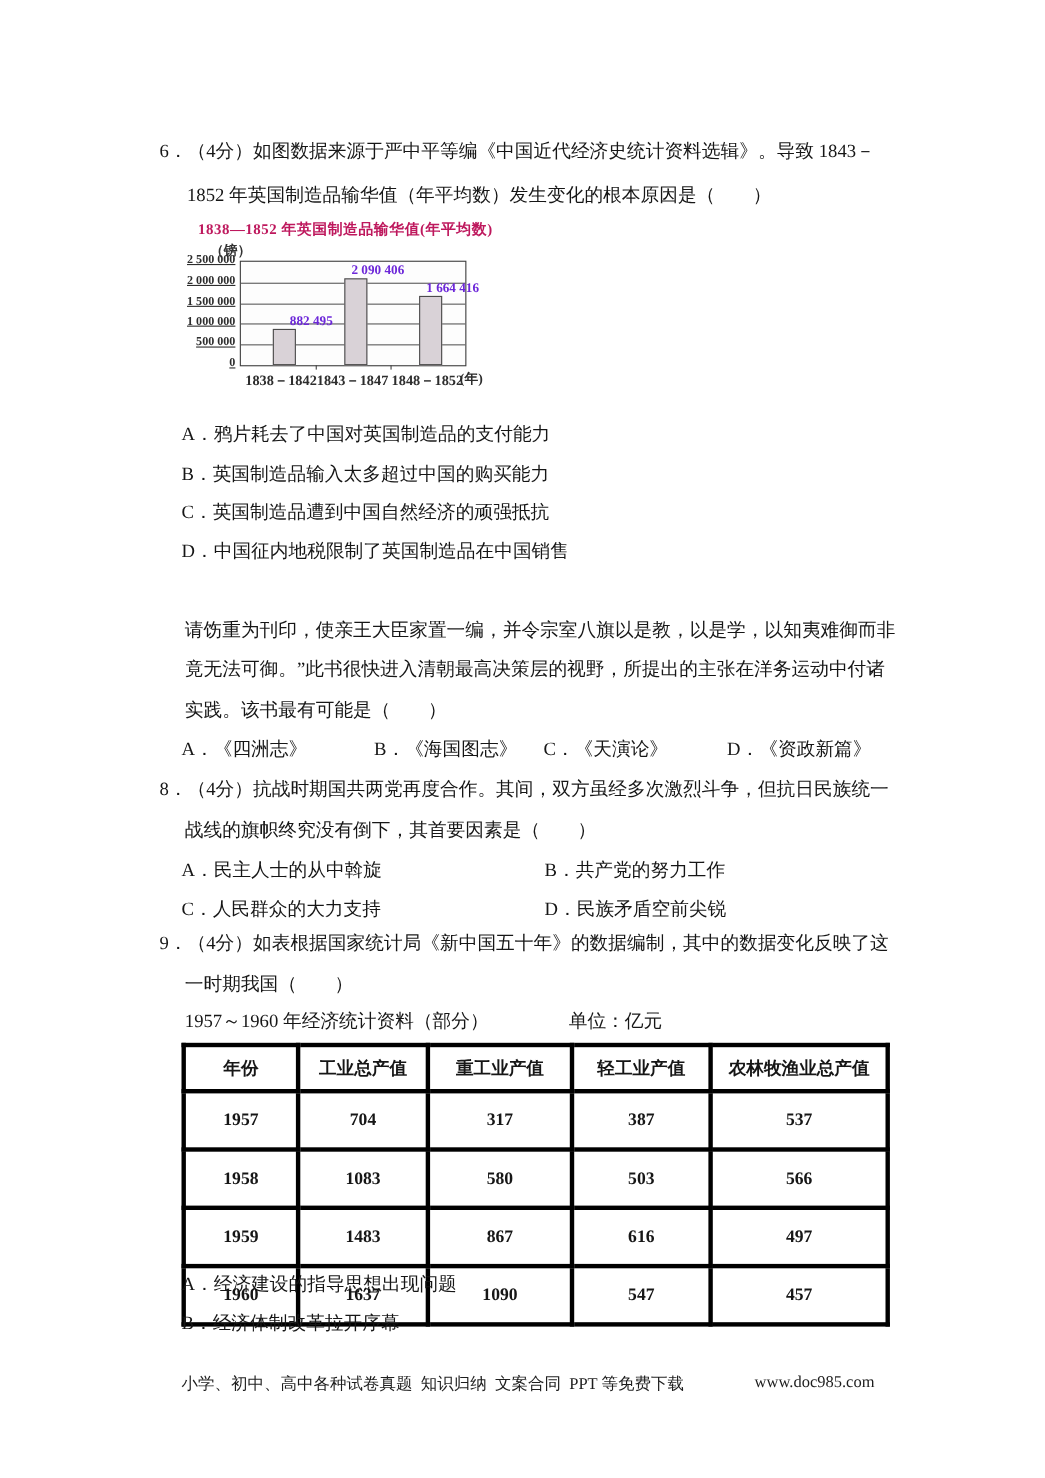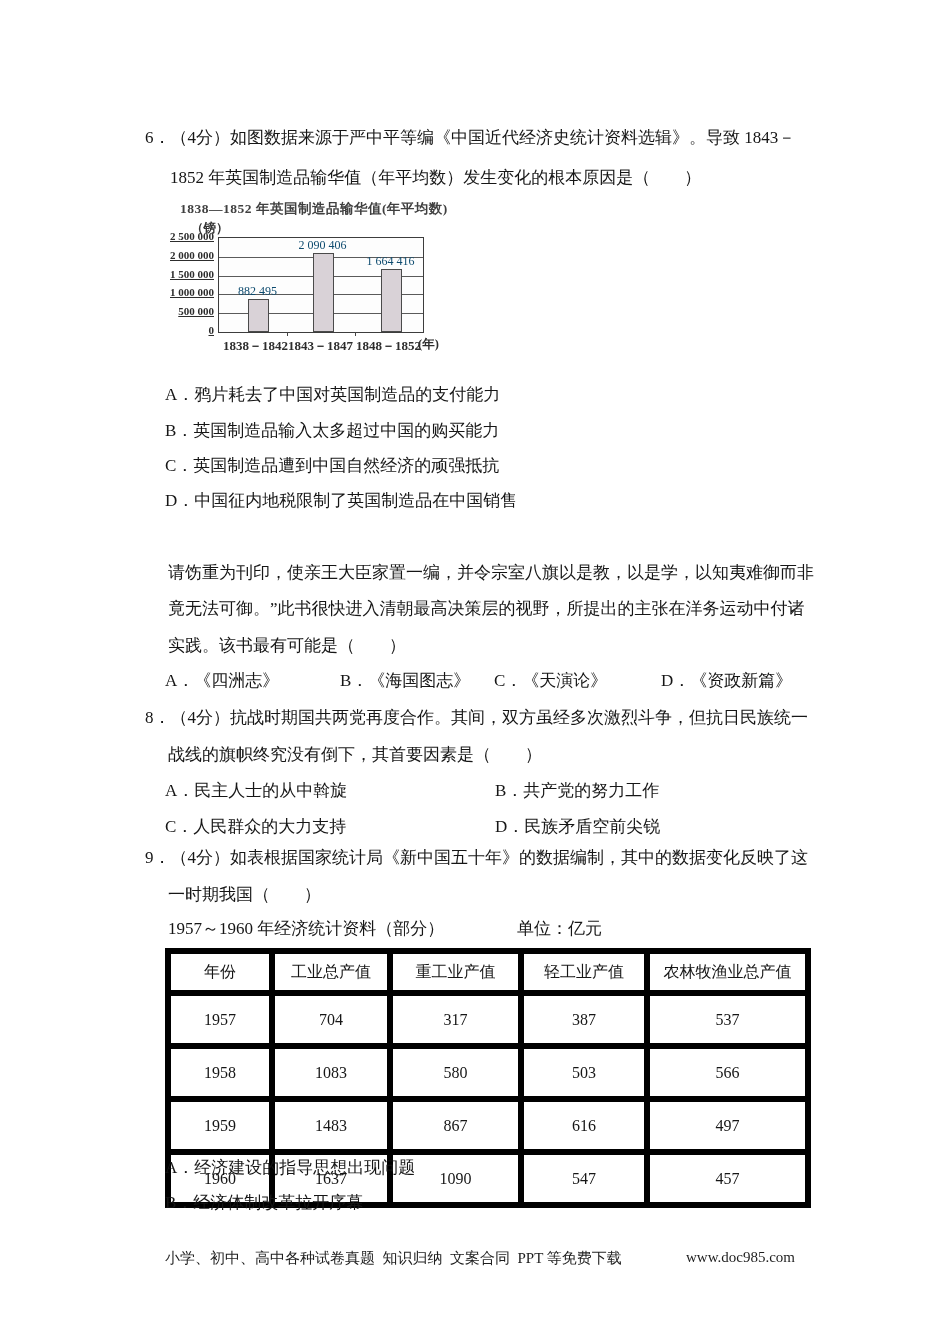--- a/index.html
+++ b/index.html
@@ -4,33 +4,33 @@
 <style>
   html,body{margin:0;padding:0;background:#ffffff;}
   .page{
     position:relative;width:950px;height:1344px;background:#ffffff;overflow:hidden;
     font-family:"Liberation Serif","DejaVu Serif",serif;color:#161616;
   }
   .t{position:absolute;white-space:pre;font-size:17px;line-height:20px;}
   .opt{position:absolute;white-space:pre;font-size:17px;line-height:20px;}
   
   .chart{position:absolute;left:148px;top:198px;width:310px;height:158px;color:#333;}
-  .chart-title{position:absolute;left:32px;top:2px;font-size:13.5px;font-weight:bold;letter-spacing:.5px;white-space:pre;color:#404040;}
+  .chart-title{position:absolute;left:32px;top:2px;font-size:13.5px;font-weight:bold;letter-spacing:.5px;white-space:pre;color:#be185d;}
   .chart-unit{position:absolute;left:43px;top:22px;font-size:12.5px;font-weight:bold;white-space:pre;}
   .chart-plot{position:absolute;left:70px;top:39px;width:204px;height:94px;border:1.5px solid #3d3d3d;background:#fdfdfd;}
   .chart-gridline{position:absolute;left:0;width:100%;height:0;border-top:1px solid #5a5a5a;}
   .chart-bar{position:absolute;bottom:0;width:21px;background:#d9d2d7;border:1px solid #4a4a4a;box-sizing:border-box;}
   .chart-ylabel{position:absolute;left:0;width:66px;text-align:right;font-size:11px;font-weight:bold;white-space:pre;color:#2d2d2d;text-decoration:underline;}
-  .chart-vlabel{position:absolute;width:90px;text-align:center;font-size:12px;font-weight:normal;white-space:pre;color:#0c4a6e;}
+  .chart-vlabel{position:absolute;width:90px;text-align:right;font-size:12px;font-weight:bold;white-space:pre;color:#6d28d9;}
   .chart-xlabel{position:absolute;width:90px;text-align:center;font-size:13px;font-weight:bold;white-space:pre;color:#2d2d2d;top:139px;}
   .chart-xunit{position:absolute;left:270px;top:138px;font-size:12.5px;font-weight:bold;white-space:pre;color:#2d2d2d;}
   .chart-tick{position:absolute;top:94px;height:4px;width:0;border-left:1px solid #444;}
   
   .stats-table{position:absolute;left:165px;top:948px;border-collapse:collapse;table-layout:fixed;}
-  .stats-table td,.stats-table th{border:6px solid #000000;text-align:center;vertical-align:middle;font-size:16px;font-weight:normal;padding:0;white-space:pre;margin-top:12px;}
+  .stats-table td,.stats-table th{border:4px solid #000000;text-align:center;vertical-align:middle;font-size:16px;font-weight:bold;padding:0;white-space:pre;margin-top:12px;}
   .stats-table thead tr{height:42px;}
   .stats-table tbody tr{height:53px;}
   
   .footer{position:absolute;left:165px;top:1249px;width:630px;display:flex;justify-content:space-between;font-size:15px;color:#1d1d1d;white-space:pre;}
 </style>
 </head>
 <body>
 
 <div class="page">
 

